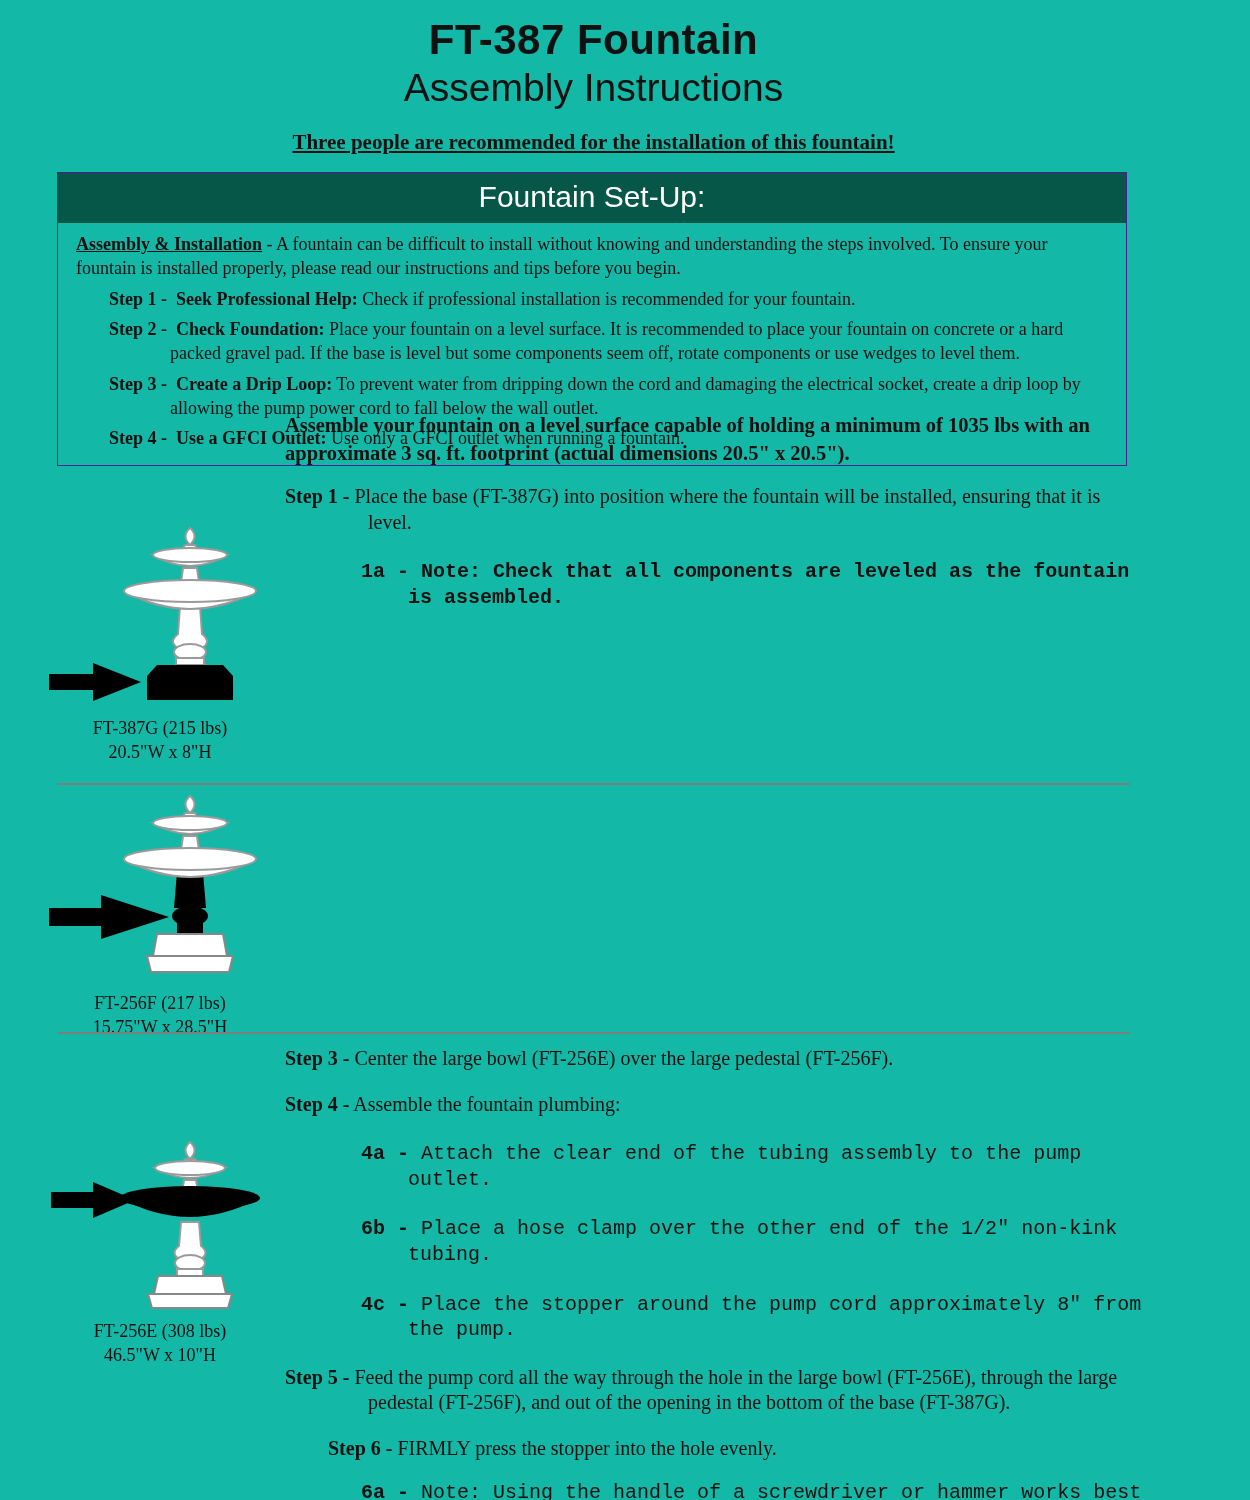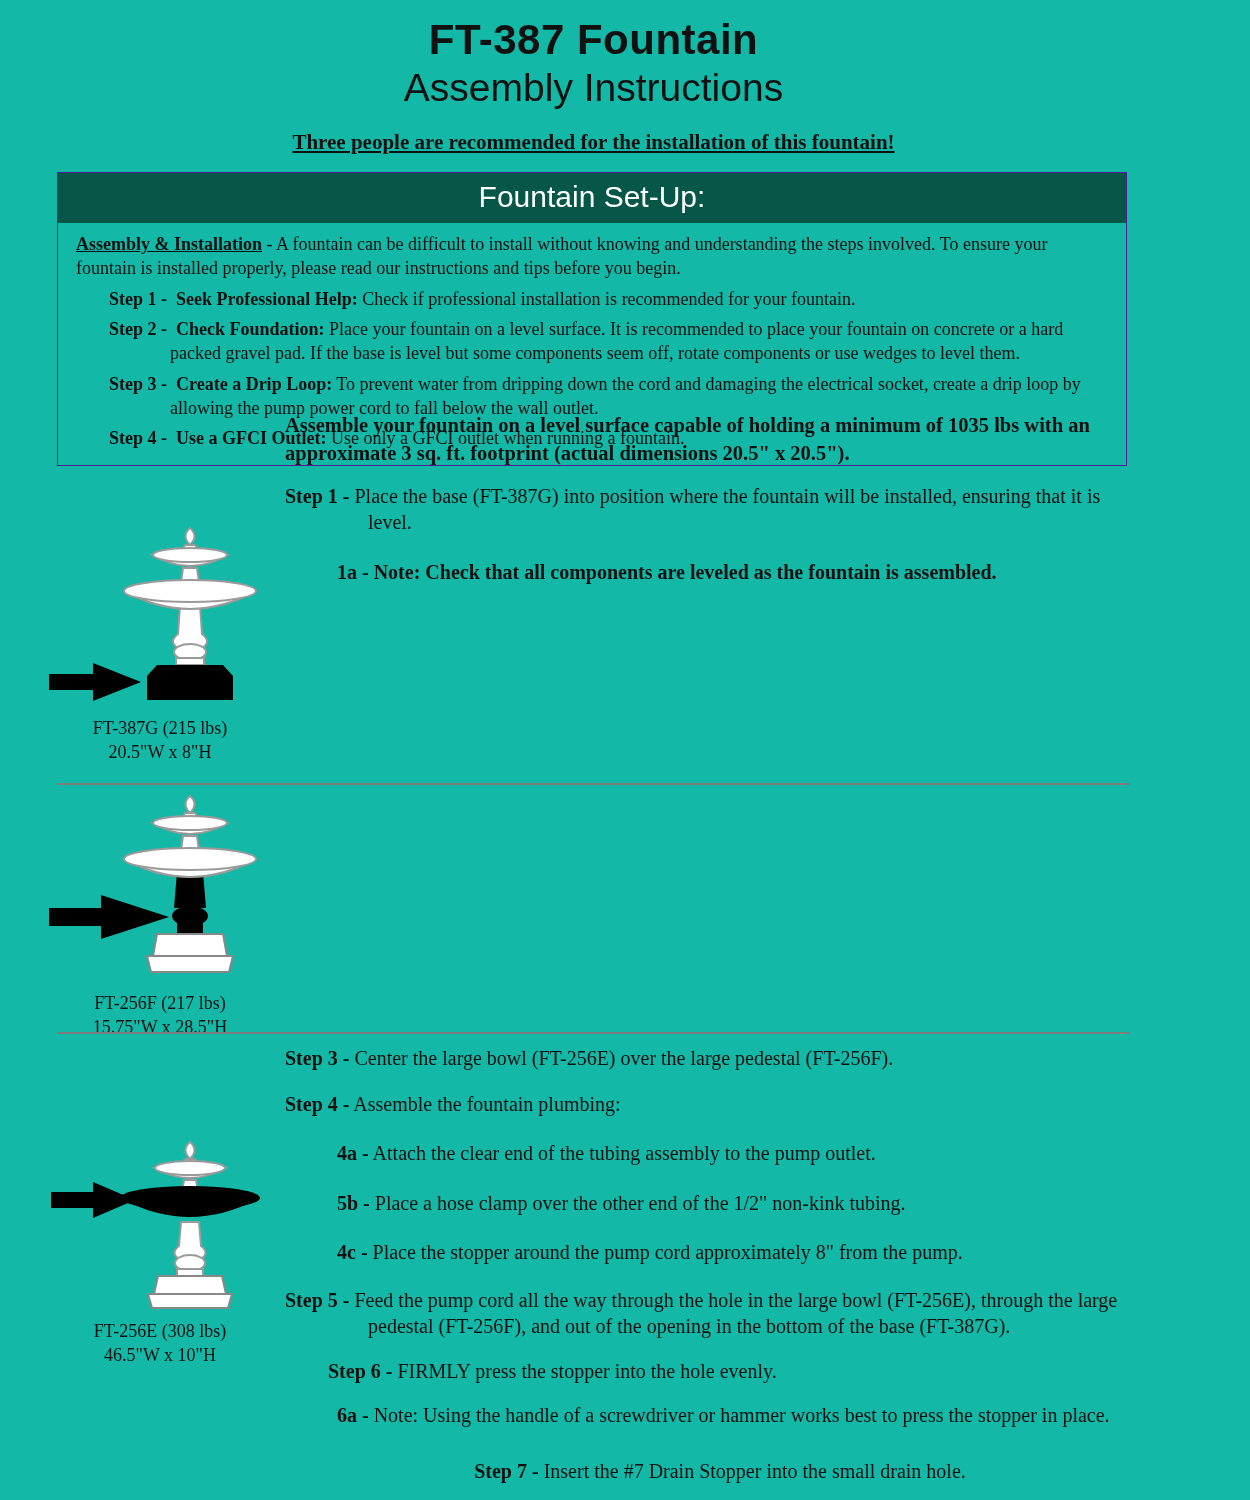--- a/index.html
+++ b/index.html
@@ -30,21 +30,21 @@
 
   
   .textcol { position:absolute; left:285px; width:860px; font-size:20px; line-height:1.3; }
   .col1 { top:412px; }
   .col2 { top:838px; }
   .col3 { top:1046px; width:870px; line-height:1.28; }
   .intro-bold { margin:0; font-weight:bold; font-size:20.5px; line-height:1.35; }
   .step { margin:16px 0 0 0; padding-left:83px; text-indent:-83px; }
   .step:first-child { margin-top:0; }
   .lbl { font-weight:bold; }
-  .sub { margin:24px 0 0 52px; padding-left:47px; text-indent:-47px; }
+  .sub { margin:24px 0 0 76px; padding-left:47px; text-indent:-47px;font-family:Liberation Mono, monospace; }
   .subnote-bold { font-weight:bold; }
   .col3 .step5 { margin-top:22px; }
   .col3 .step6 { margin-top:20px;margin-left:43px; }
   .col3 .sub6a { margin-top:18px; }
   .col3 .step7 { margin-top:31px;text-align:center; }
   .col3 .step4 { margin-top:20px; }
 
   
   .divider { position:absolute; left:57px; width:1073px; height:2px; background:#7d7d7d; }
   .divider-1 { top:783px; }
@@ -133,21 +133,21 @@
       <div>15.75"W x 28.5"H</div>
     </figcaption>
   </figure>
 
   <div class="divider divider-2"></div>
 
   <div class="textcol col3">
     <p class="step"><span class="lbl">Step 3 -</span> <span>Center the large bowl (FT-256E) over the large pedestal (FT-256F).</span></p>
     <p class="step step4"><span class="lbl">Step 4 -</span> <span>Assemble the fountain plumbing:</span></p>
     <p class="sub"><span class="lbl">4a -</span> <span>Attach the clear end of the tubing assembly to the pump outlet.</span></p>
-    <p class="sub"><span class="lbl">5b -</span> <span>Place a hose clamp over the other end of the 1/2" non-kink tubing.</span></p>
+    <p class="sub"><span class="lbl">6b -</span> <span>Place a hose clamp over the other end of the 1/2" non-kink tubing.</span></p>
     <p class="sub"><span class="lbl">4c -</span> <span>Place the stopper around the pump cord approximately 8" from the pump.</span></p>
     <p class="step step5"><span class="lbl">Step 5 -</span> <span>Feed the pump cord all the way through the hole in the large bowl (FT-256E), through the large pedestal (FT-256F), and out of the opening in the bottom of the base (FT-387G).</span></p>
     <p class="step step6"><span class="lbl">Step 6 -</span> <span>FIRMLY press the stopper into the hole evenly.</span></p>
     <p class="sub sub6a"><span class="lbl">6a -</span> <span>Note: Using the handle of a screwdriver or hammer works best to press the stopper in place.</span></p>
     <p class="step step7"><span class="lbl">Step 7 -</span> <span>Insert the #7 Drain Stopper into the small drain hole.</span></p>
   </div>
 
   <figure class="fig fig-3" style="margin:0">
     <svg width="230" height="172" viewBox="0 0 230 172">
       <path class="ol" d="M145 4 Q154 12 145 21 Q136 12 145 4 Z"></path>

